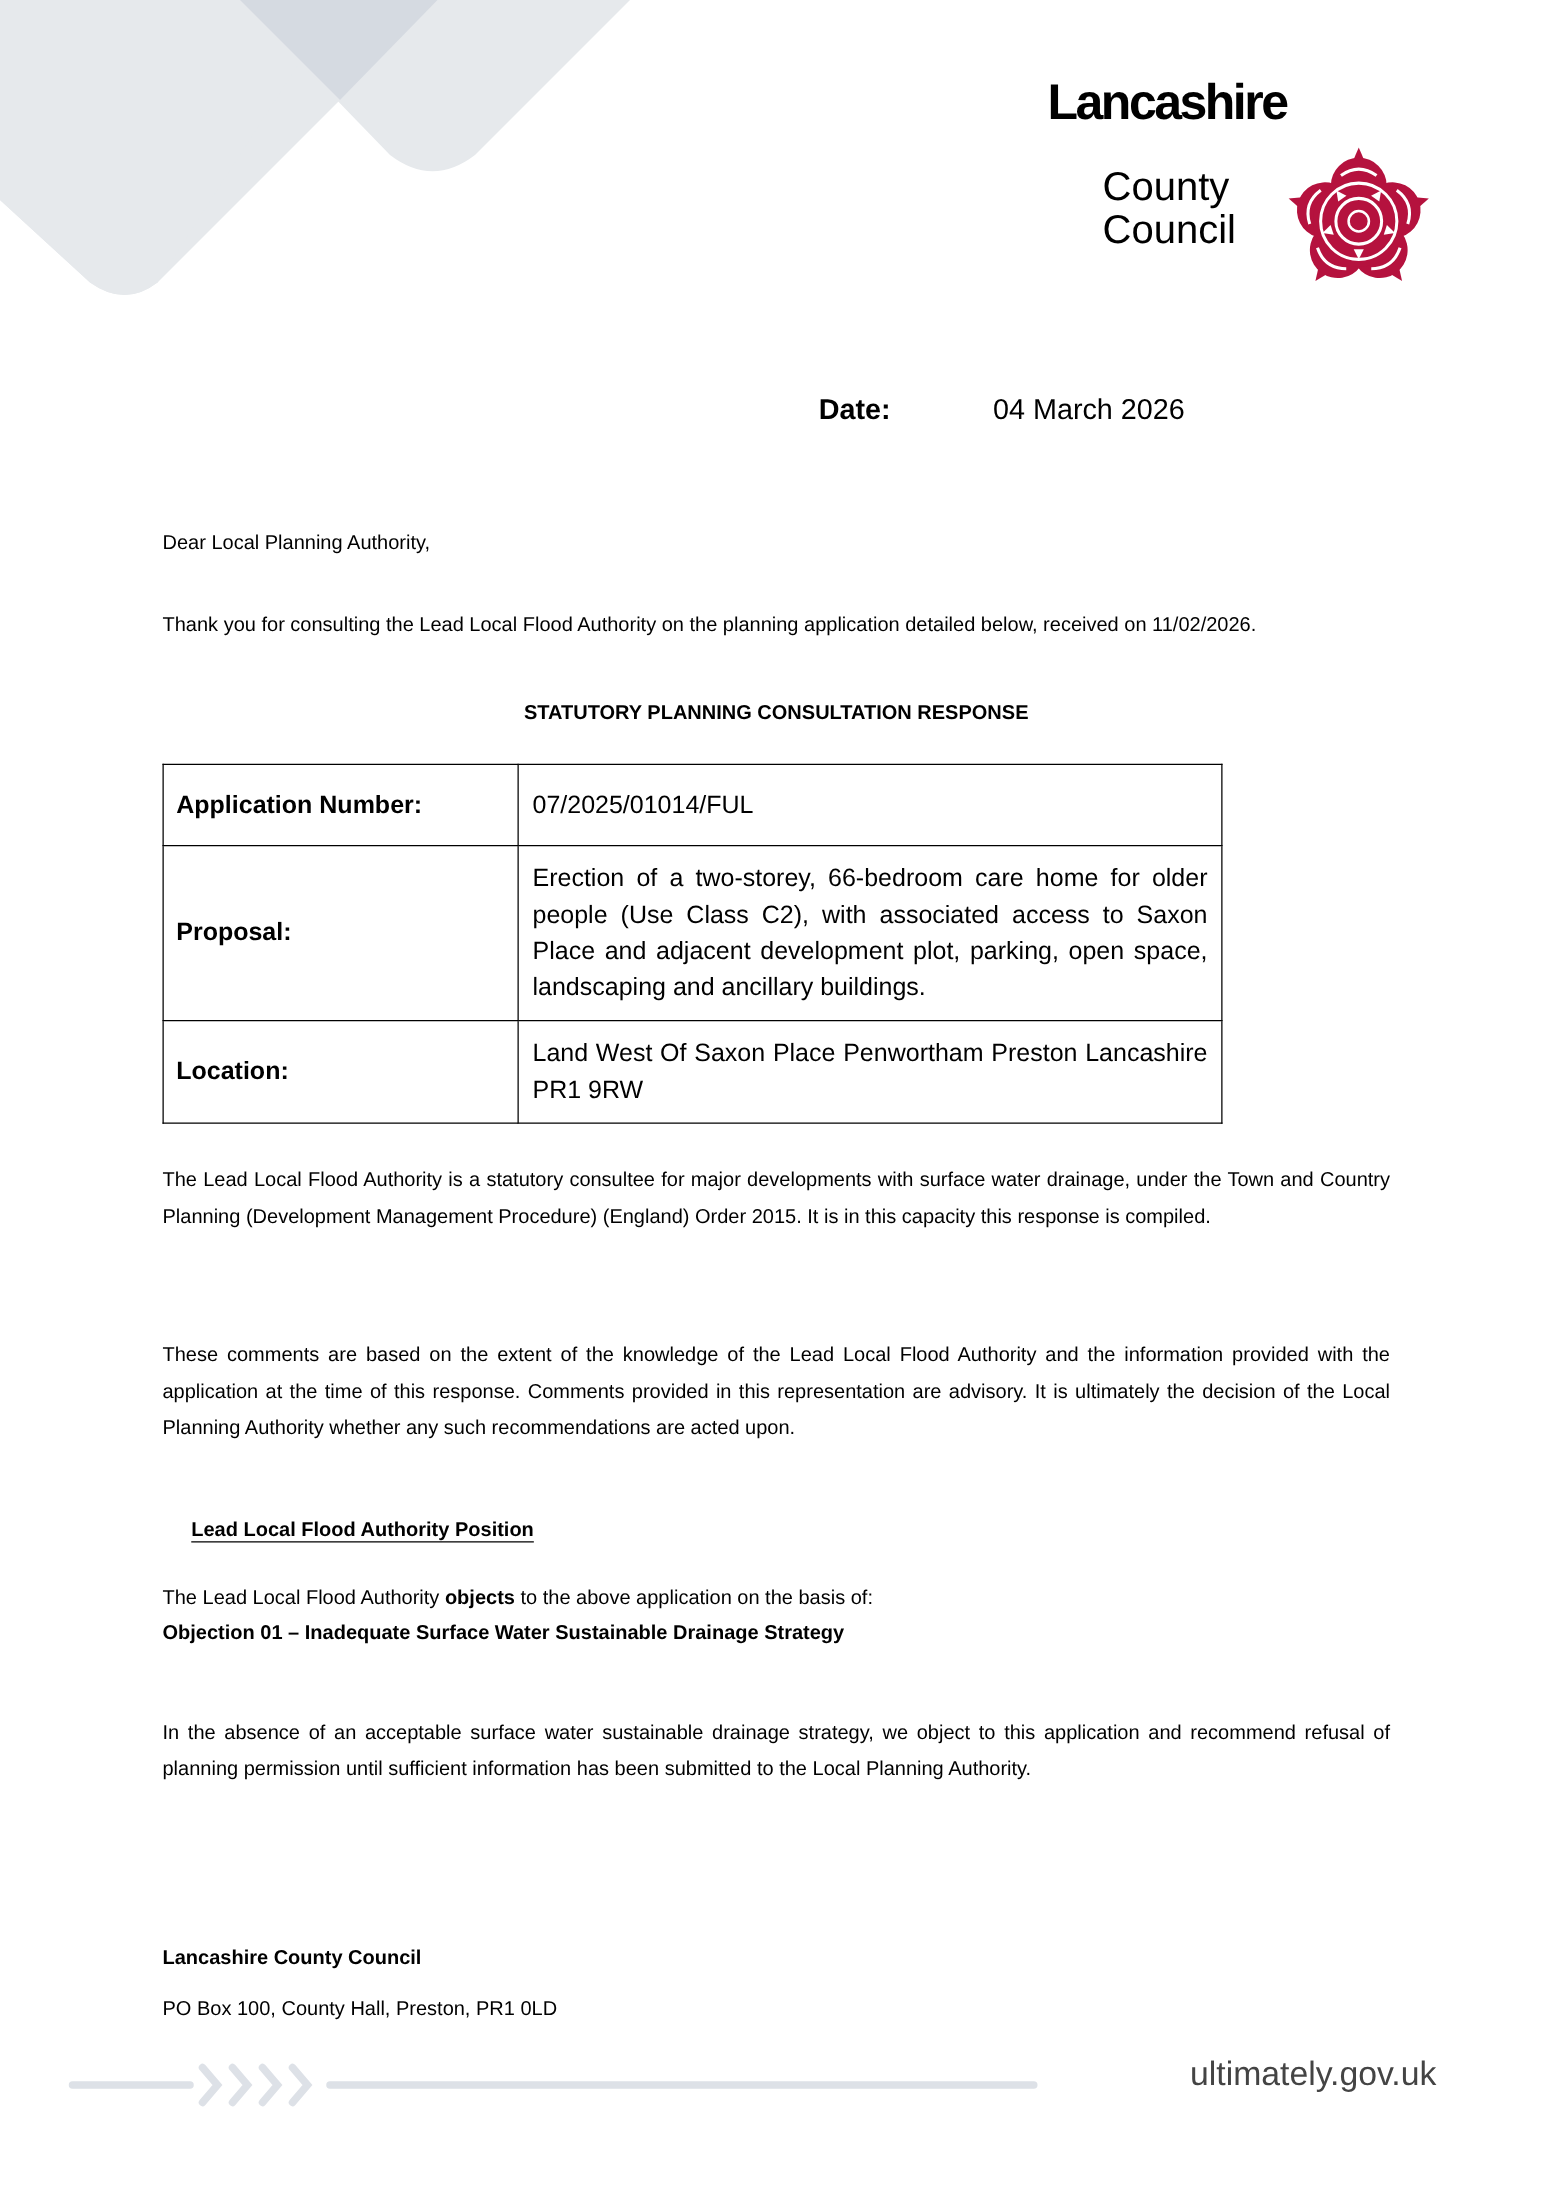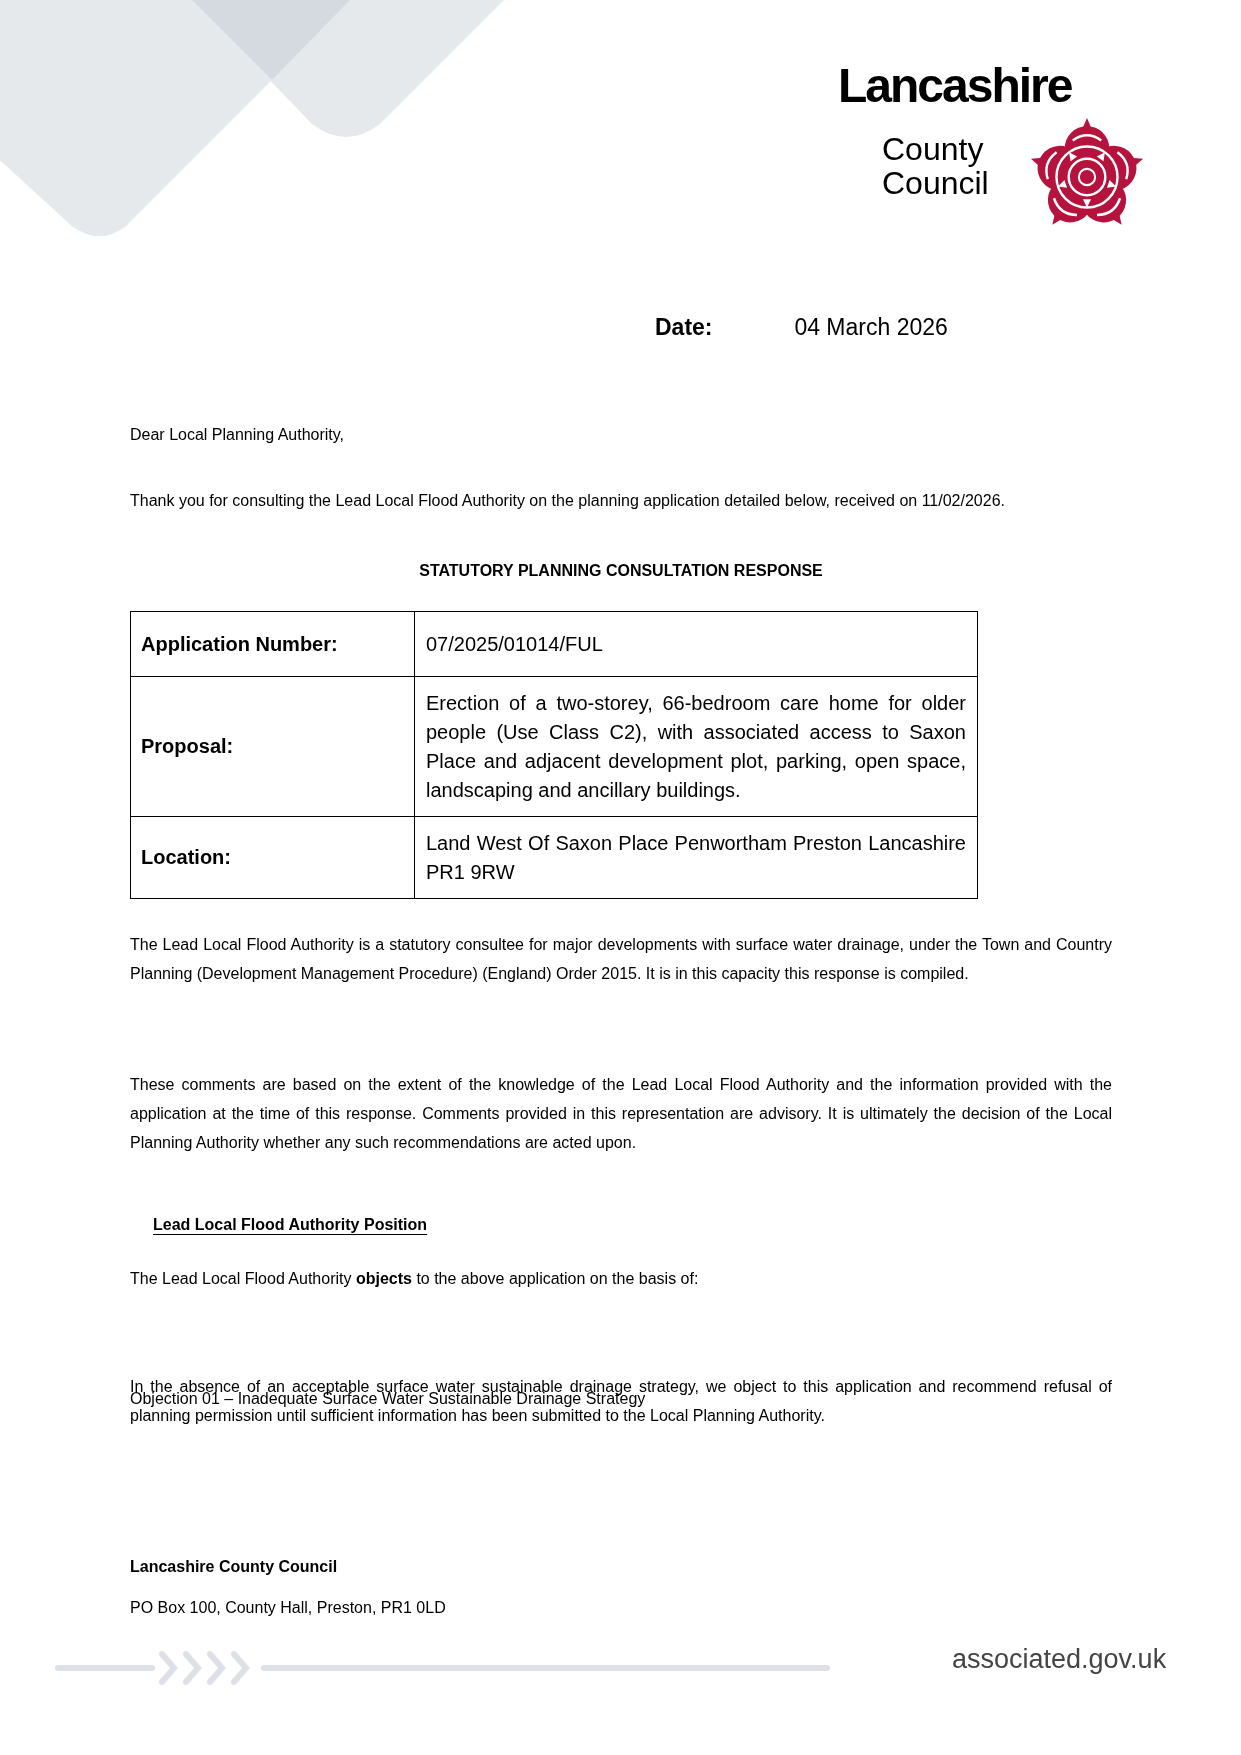--- a/index.html
+++ b/index.html
@@ -1,20 +1,20 @@
 <!DOCTYPE html>
 <html><head>
 <meta charset="utf-8">
 <style>
   html, body { margin: 0; padding: 0; background: #ffffff; }
   body { width: 1241px; height: 1755px; position: relative; overflow: hidden;
          font-family: "Liberation Sans", sans-serif; color: #000; }
   .bg-shapes { position: absolute; left: 0; top: 0; width: 820px; height: 250px; }
   .logo { position: absolute; left: 838px; top: 68px; width: 340px; height: 160px; }
-  .logo-word { position: absolute; left: 0; top: -6px; font-size: 48px; font-weight: bold;
+  .logo-word { position: absolute; left: 0; top: -6px; font-size: 40px; font-weight: bold;
                letter-spacing: -2px; font-family: "Liberation Sans", sans-serif; line-height: 1; }
   .logo-sub { position: absolute; left: 44px; top: 64px; font-size: 32px; line-height: 34px; text-align: left; }
   .logo-rose { position: absolute; left: 188px; top: 48px; width: 122px; height: 122px; }
 
   .date-row { position: absolute; top: 314px; left: 655px; font-size: 23px; }
   .date-label { font-weight: bold; display: inline-block; width: 133px; }
 
   .content { position: absolute; left: 130px; width: 982px; font-size: 16px; line-height: 29px; }
   .p { margin: 0; text-align: justify; }
   .salutation { top: 420px; }
@@ -24,21 +24,21 @@
   table.app { position: absolute; left: 130px; top: 611px; width: 848px; border-collapse: collapse; font-size: 20px; line-height: 29px; }
   table.app td { border: 1.5px solid #000; vertical-align: middle; }
   table.app td.lbl { width: 263px; padding: 0 10px; font-weight: bold; }
   table.app td.val { padding: 12px 11px 11px 11px; text-align: justify; }
   tr.r1 td { height: 41px; padding-top: 9px; padding-bottom: 9px; }
 
   .para1 { top: 930px; }
   .para2 { top: 1070px; }
   .pos-heading { top: 1210px; font-weight: bold; text-decoration: underline; text-underline-offset: 4px; margin-left: 23px; }
   .pos-text { top: 1264px; }
-  .obj-heading { top: 1384px; font-weight: normal; }
+  .obj-heading { top: 1292px; font-weight: bold; }
   .obj-text { top: 1372px; }
   .sig-org { top: 1552px; font-weight: bold; }
   .sig-addr { top: 1593px; }
 
   .footer-line { position: absolute; top: 1648px; left: 52px; width: 1150px; height: 40px; }
   .footer-url { position: absolute; top: 1644px; left: 952px; font-size: 27px; color: #444; }
 </style>
 </head>
 <body>
 
@@ -132,13 +132,13 @@
 <svg class="footer-line" viewBox="0 0 1150 40">
   <g stroke="#dde1e7" stroke-linecap="round" fill="none">
     <line x1="6" y1="20" x2="100" y2="20" stroke-width="6"></line>
     <polyline points="110,6 122,20 110,34" stroke-width="6"></polyline>
     <polyline points="134,6 146,20 134,34" stroke-width="6"></polyline>
     <polyline points="158,6 170,20 158,34" stroke-width="6"></polyline>
     <polyline points="182,6 194,20 182,34" stroke-width="6"></polyline>
     <line x1="212" y1="20" x2="775" y2="20" stroke-width="6"></line>
   </g>
 </svg>
-<div class="footer-url">associated.gov.uk</div>
+<div class="footer-url">ultimately.gov.uk</div>
 
 </body></html>

